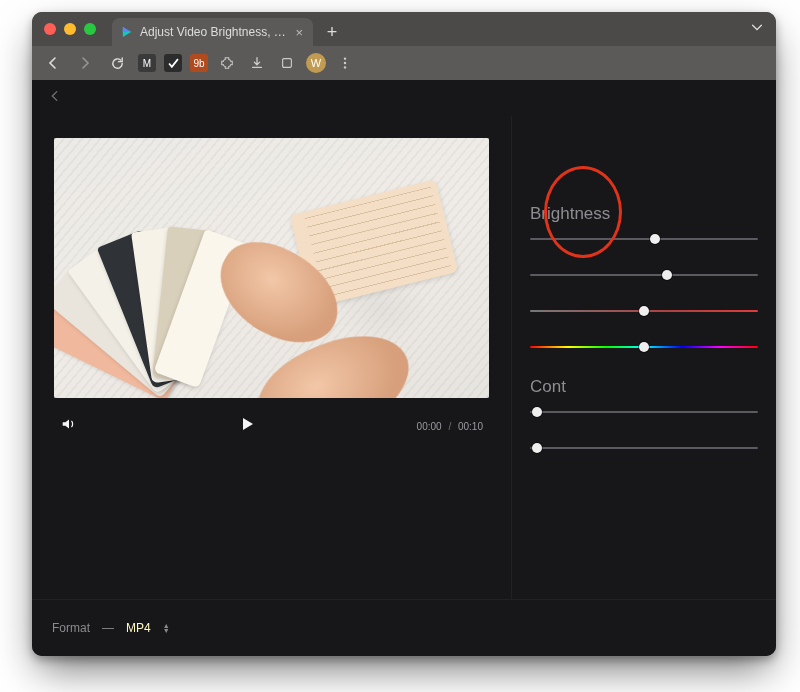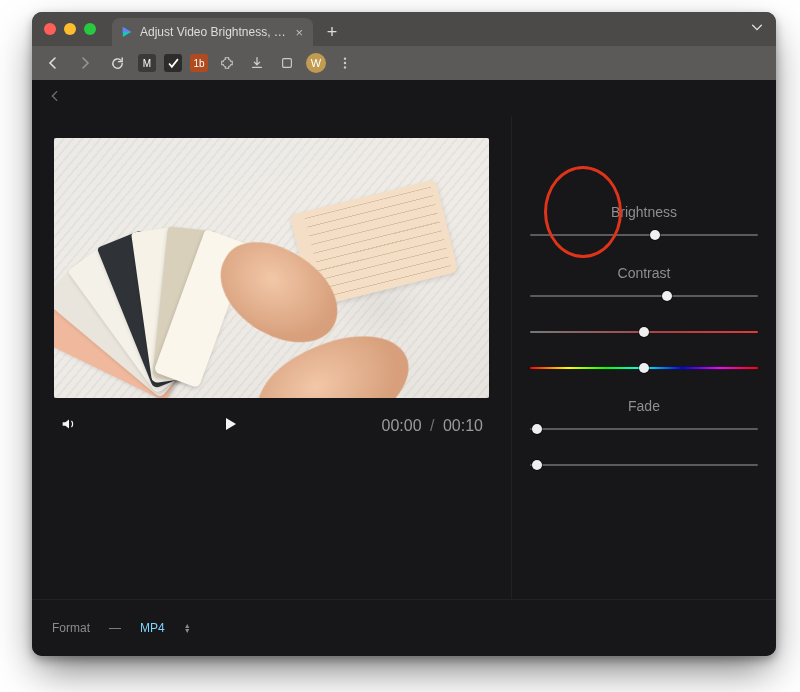--- a/index.html
+++ b/index.html
@@ -64,38 +64,38 @@
   .sw5{background:#f6f2e8;transform:rotate(-8deg);} 
   .sw6{background:#d9d0bb;transform:rotate(6deg);} 
   .sw7{background:#faf6ec;transform:rotate(20deg);}
   .hand{position:absolute;width:150px;height:120px;background:radial-gradient(circle at 40% 40%, #f2c7a8, #d79f7b 70%);border-radius:50% 60% 55% 60%;filter:blur(.4px);} 
   .hand.h1{left:150px;top:95px;transform:rotate(30deg) scale(.85,.7);} 
   .hand.h2{left:205px;top:190px;transform:rotate(-25deg) scale(1.05,.75);} 
   .notebook{position:absolute;right:40px;top:58px;width:150px;height:95px;background:#f4dfc6;border-radius:6px;transform:rotate(-14deg);box-shadow:0 2px 5px rgba(0,0,0,.12);} 
   .notebook:before{content:"";position:absolute;inset:6px 6px 6px 14px;background:repeating-linear-gradient(#d9c0a0 0 1px, transparent 1px 9px);}
   .player{display:flex;align-items:center;justify-content:space-between;padding:16px 6px 10px;}
   .player .mid{flex:1;text-align:center;}
-  .time{font-size:16px;color:#9a9aa0;}
+  .time{font-size:10px;color:#9a9aa0;}
   .time .sep{margin:0 4px;color:#6e6e74;}
   .vol,.play{color:#f4f4f6;}
   
   .sidebar{width:228px;border-left:1px solid #222226;padding:88px 18px 16px 18px;display:flex;flex-direction:column;gap:24px;position:relative;}
   .adj{display:flex;flex-direction:column;gap:9px;}
-  .adj-label{font-size:14px;color:#8d8d92;text-align:center;}
+  .adj-label{font-size:17px;color:#8d8d92;}
   .slider{position:relative;height:12px;}
   .track{position:absolute;left:0;right:0;top:50%;height:2px;margin-top:-1px;border-radius:2px;}
   .track.gray{background:#5a5a60;}
   .track.sat{background:linear-gradient(90deg,#777 0%,#b04040 60%,#e23a3a 100%);}
   .track.hue{background:linear-gradient(90deg,#ff0000,#ffff00,#00ff00,#00ffff,#0000ff,#ff00ff,#ff0000);}
   .thumb{position:absolute;top:50%;width:10px;height:10px;background:#efefef;border-radius:50%;transform:translate(-50%,-50%);box-shadow:0 0 0 1px rgba(0,0,0,.4);}
   .reset{text-align:right;font-size:12px;color:#b8b8be;margin-top:auto;}
   
   .bottom{height:56px;border-top:1px solid #222226;display:flex;align-items:center;padding:0 20px;justify-content:space-between;}
-  .format{font-size:12px;color:#8a8a8f;display:flex;align-items:center;gap:19px;}
-  .format .val{color:#7dd3fc;}
+  .format{font-size:12px;color:#8a8a8f;display:flex;align-items:center;gap:12px;}
+  .format .val{color:#fef9c3;}
   .format .updown{display:inline-flex;flex-direction:column;line-height:5px;font-size:7px;color:#8a8a8f;}
   .export-btn{background:#1d86ff;color:#fff;border:none;border-radius:6px;font-size:14px;padding:10px 32px;font-weight:500;}
   
   .callout{position:absolute;border:3px solid #e0341a;border-radius:50%;pointer-events:none;}
 </style>
 </head>
 <body>
 
 <div class="stage">
   <div class="window">
@@ -139,21 +139,21 @@
               <path d="M13 8a5 5 0 1 1-1.8-3.8M13 2v4h-4" stroke="#ddd" stroke-width="1.5" fill="none" stroke-linecap="round" stroke-linejoin="round"></path>
             </svg>
         </div>
         <div class="ext-row">
           <div class="ext" style="background:#3a3a3a">M</div>
           <div class="ext" style="background:#2c2c2c">
             <svg width="11" height="11" viewBox="0 0 10 10">
                 <path d="M1 5l2.5 3L9 1" stroke="#fff" stroke-width="1.6" fill="none"></path>
               </svg>
           </div>
-          <div class="ext" style="background:#b04a1f">1b</div>
+          <div class="ext" style="background:#b04a1f">9b</div>
           <div class="iconbtn">
             <svg width="14" height="14" viewBox="0 0 16 16">
                 <path d="M6 2h4v2a2 2 0 0 1 2 2h2v4h-2a2 2 0 0 1-2 2v2H6v-2a2 2 0 0 1-2-2H2V6h2a2 2 0 0 1 2-2z" stroke="#ccc" stroke-width="1.2" fill="none"></path>
               </svg>
           </div>
           <div class="iconbtn">
             <svg width="14" height="14" viewBox="0 0 16 16">
                 <path d="M8 2v8M5 7l3 3 3-3M3 13h10" stroke="#ccc" stroke-width="1.5" fill="none" stroke-linecap="round"></path>
               </svg>
           </div>
@@ -231,21 +231,20 @@
 
           <div class="adj">
             <span class="adj-label">Brightness</span>
             <div class="slider">
               <div class="track gray"></div>
               <div class="thumb" style="left:55%"></div>
             </div>
           </div>
 
           <div class="adj">
-            <span class="adj-label">Contrast</span>
             <div class="slider">
               <div class="track gray"></div>
               <div class="thumb" style="left:60%"></div>
             </div>
           </div>
 
           <div class="adj">
             <div class="slider">
               <div class="track sat"></div>
               <div class="thumb" style="left:50%"></div>
@@ -253,21 +252,21 @@
           </div>
 
           <div class="adj">
             <div class="slider">
               <div class="track hue"></div>
               <div class="thumb" style="left:50%"></div>
             </div>
           </div>
 
           <div class="adj">
-            <span class="adj-label">Fade</span>
+            <span class="adj-label">Cont</span>
             <div class="slider">
               <div class="track gray"></div>
               <div class="thumb" style="left:3%"></div>
             </div>
           </div>
 
           <div class="adj">
             <div class="slider">
               <div class="track gray"></div>
               <div class="thumb" style="left:3%"></div>

